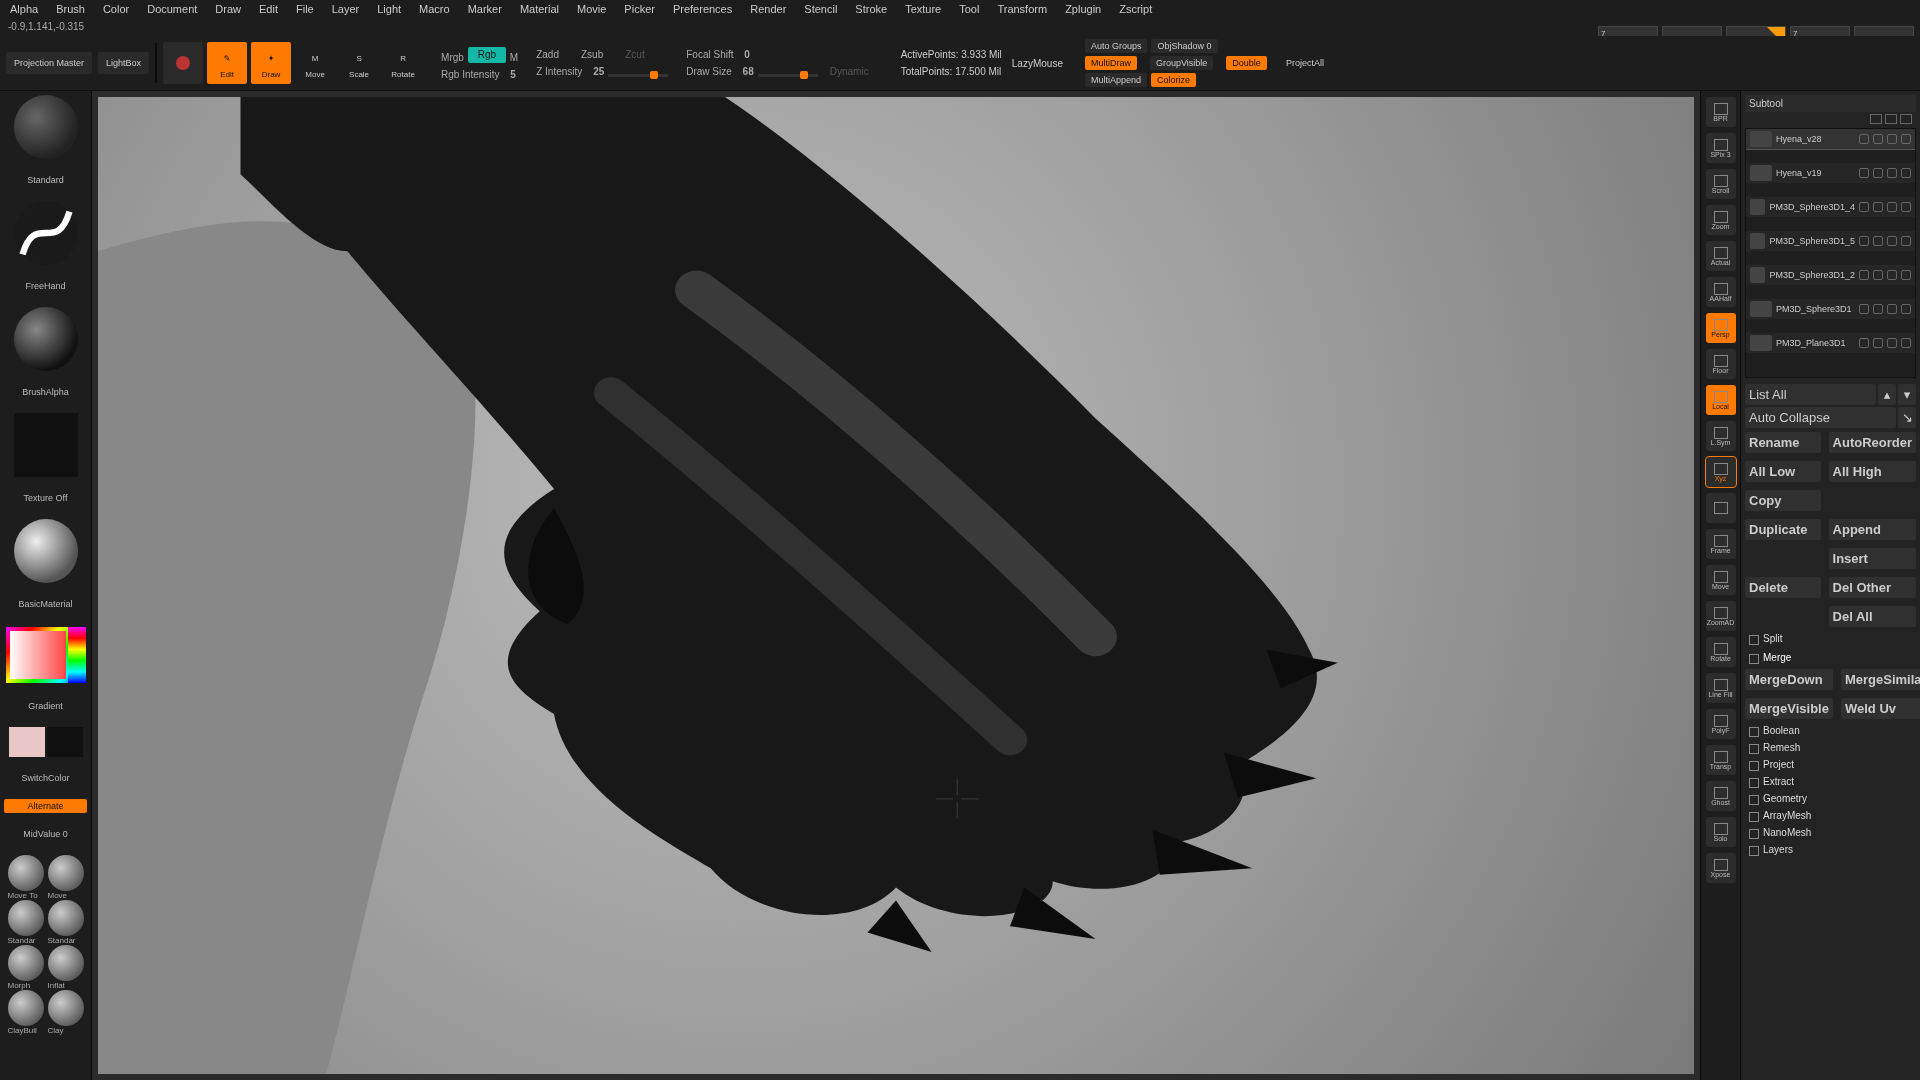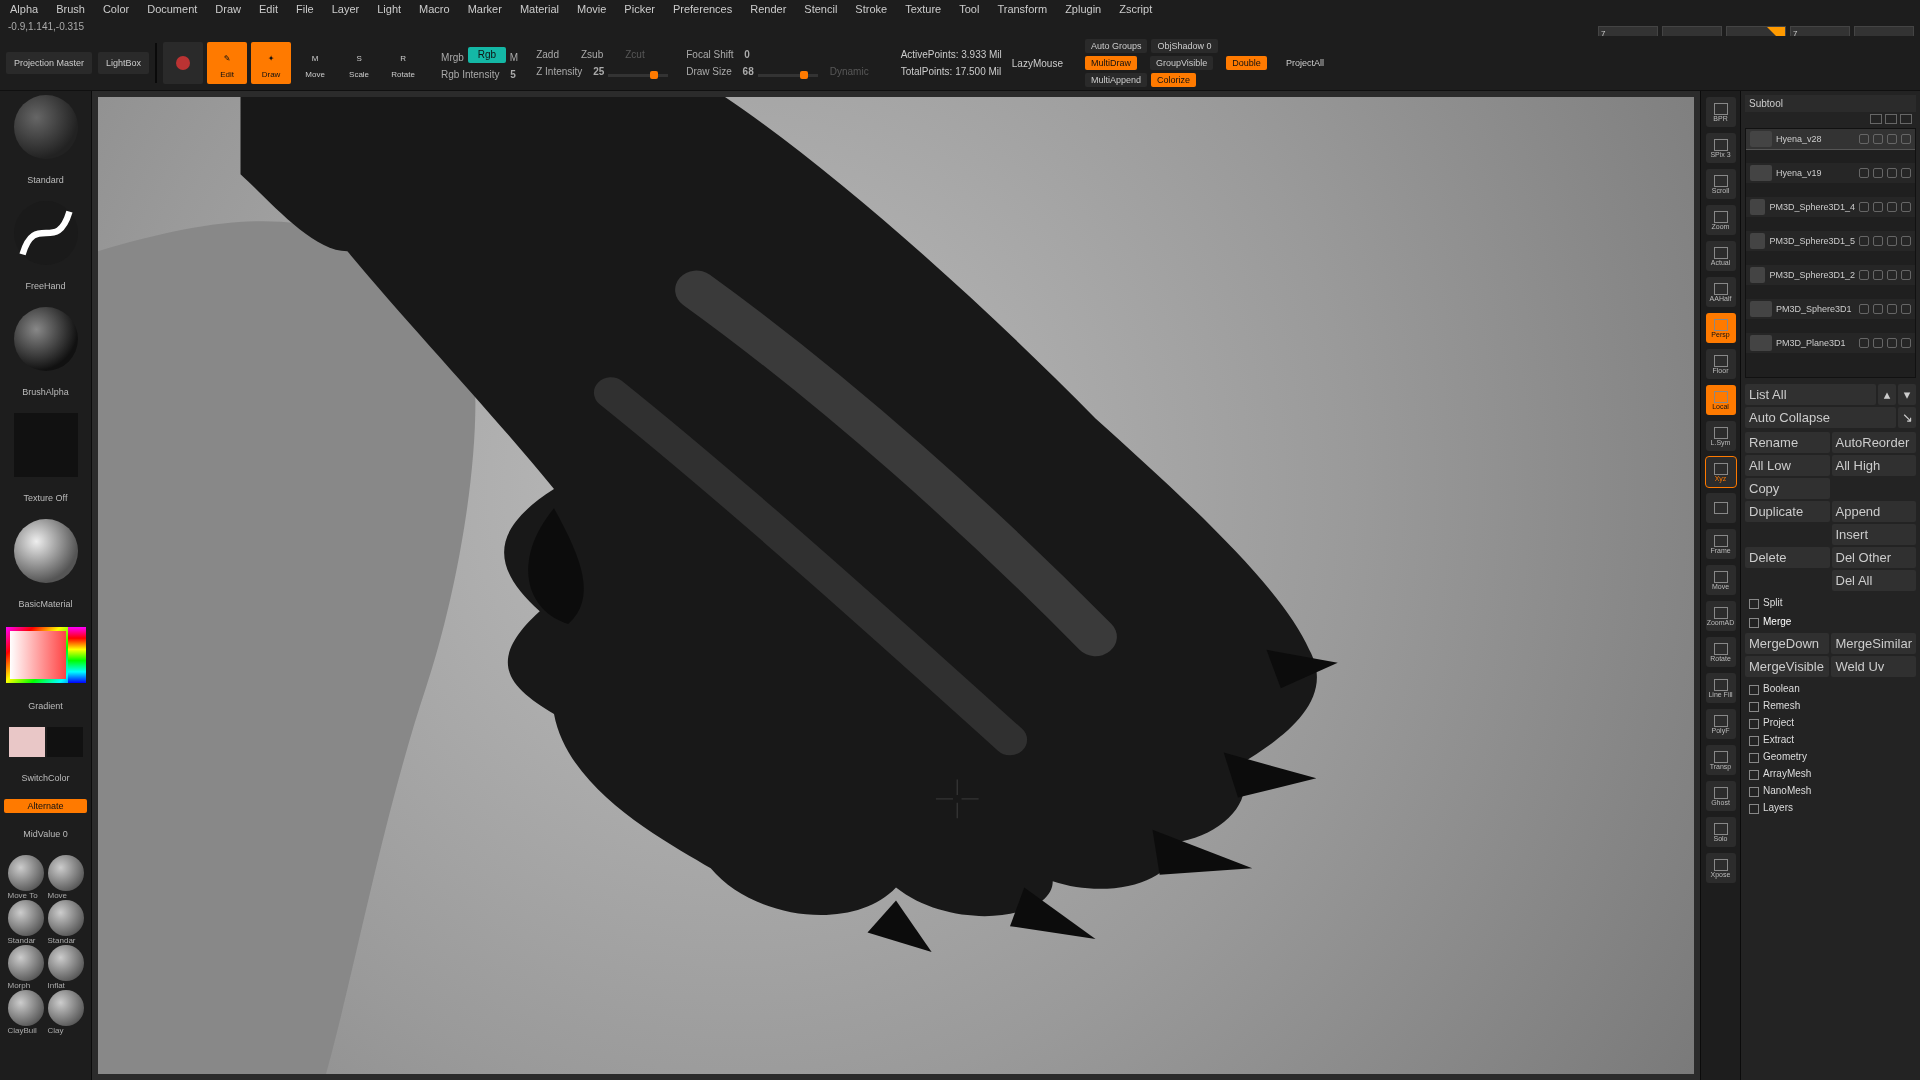--- a/index.html
+++ b/index.html
@@ -64,21 +64,21 @@
 
 
 .panehdr { font-size:10px; color:#ccc; padding:3px 4px; background:#2b2b2b; }
 .subrow { height:20px; display:flex; align-items:center; gap:4px; padding:0 4px; font-size:9px; color:#ccc; }
 .subrow:nth-child(odd){ background:#262626; }
 .subrow .thumb { width:22px; height:16px; background:#444; border-radius:2px; }
 .subrow .dots { margin-left:auto; display:flex; gap:4px; }
 .subrow .dots i { width:10px; height:10px; border:1px solid #666; border-radius:2px; display:block; }
 .subrow.active { background:#333; outline:1px solid #555; }
 
-.opgrid { display:grid; grid-template-columns:1fr 1fr; gap:2px; margin-top:2px; }
+.opgrid { display:grid; grid-template-columns:1fr 1fr; gap:8px; margin-top:2px;font-weight:bold; }
 .opbtn { font-size:13px; color:#ccc; background:#303030; padding:3px 4px; border-radius:2px; cursor:pointer; }
 .sectlbl { font-size:10px; color:#ddd; padding:4px 4px 2px 18px; position:relative; }
 .sectlbl::before { content:""; position:absolute; left:4px; top:6px; width:8px; height:8px; border:1px solid #888; }
 
 
 .toolthumbs { position:absolute; right:4px; top:22px; height:56px; display:flex; gap:4px; align-items:flex-end; background:#1d1d1d; padding:2px; }
 .toolthumbs .th { width:60px; height:50px; background:#333; font-size:8px; color:#ccc; display:flex; flex-direction:column; align-items:center; justify-content:flex-end; position:relative; border:1px solid #444; }
 .toolthumbs .th .ball { width:30px; height:30px; border-radius:50%; background:radial-gradient(circle at 35% 30%, #ddd, #555); }
 .toolthumbs .th.orange::after { content:""; position:absolute; right:0; top:0; width:18px; height:18px; background:#ff9a00; clip-path:polygon(100% 0,100% 100%,0 0); }
 

